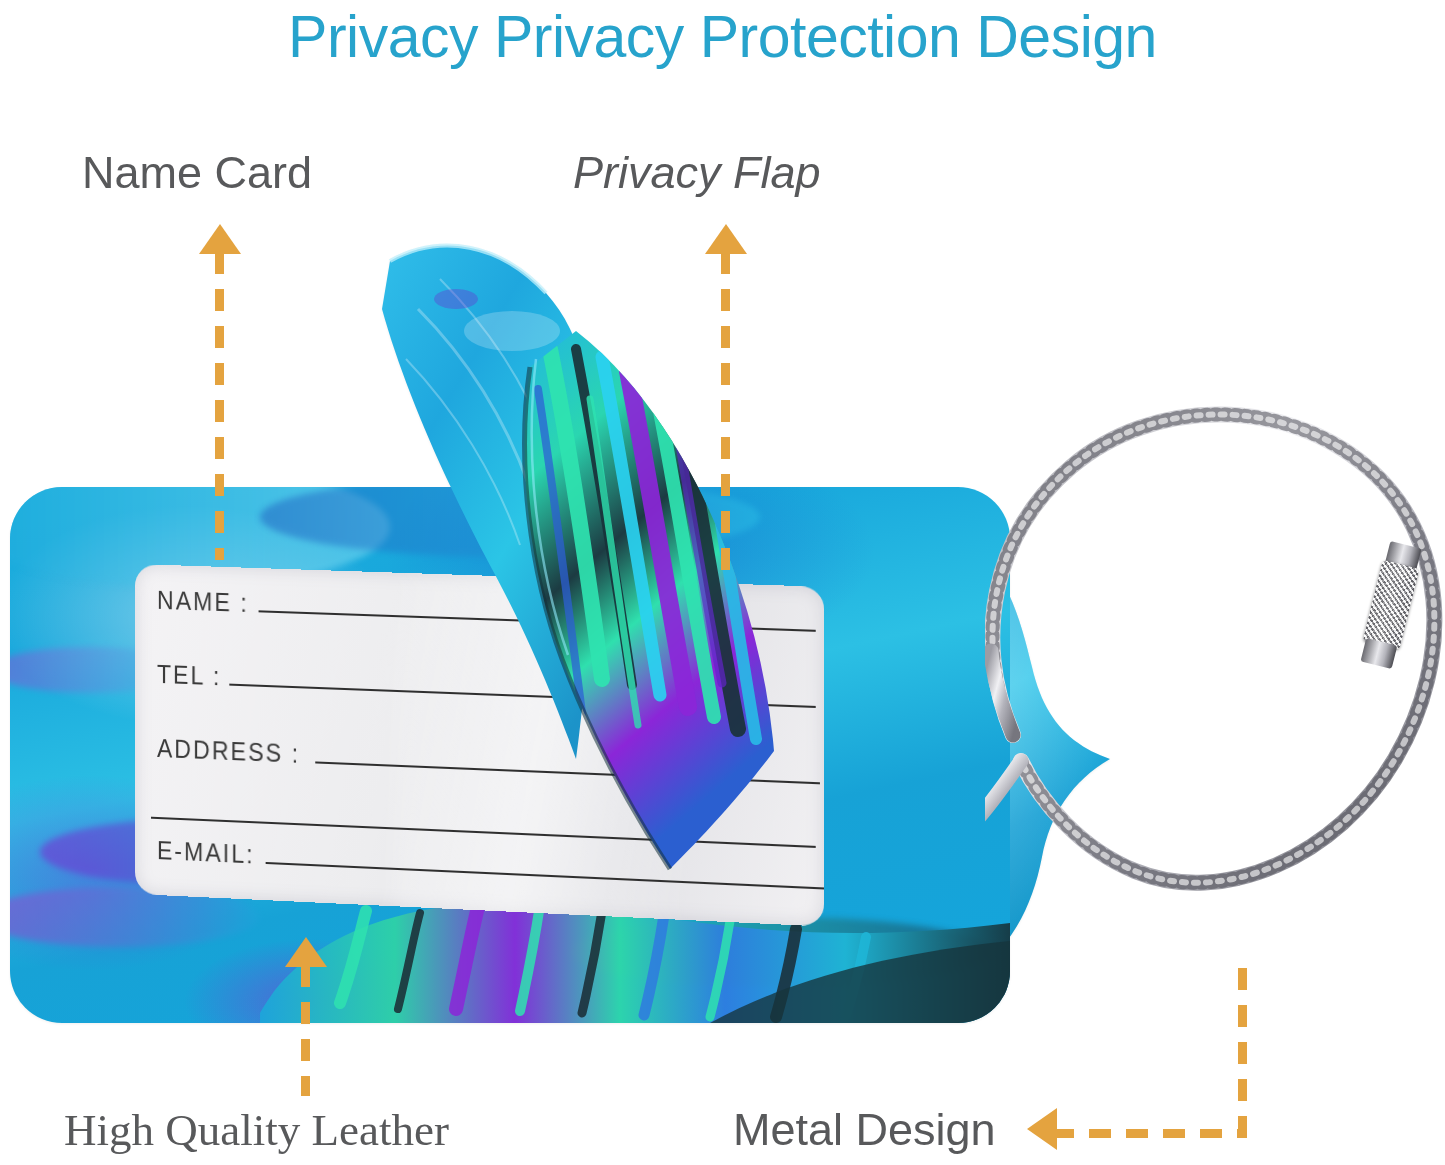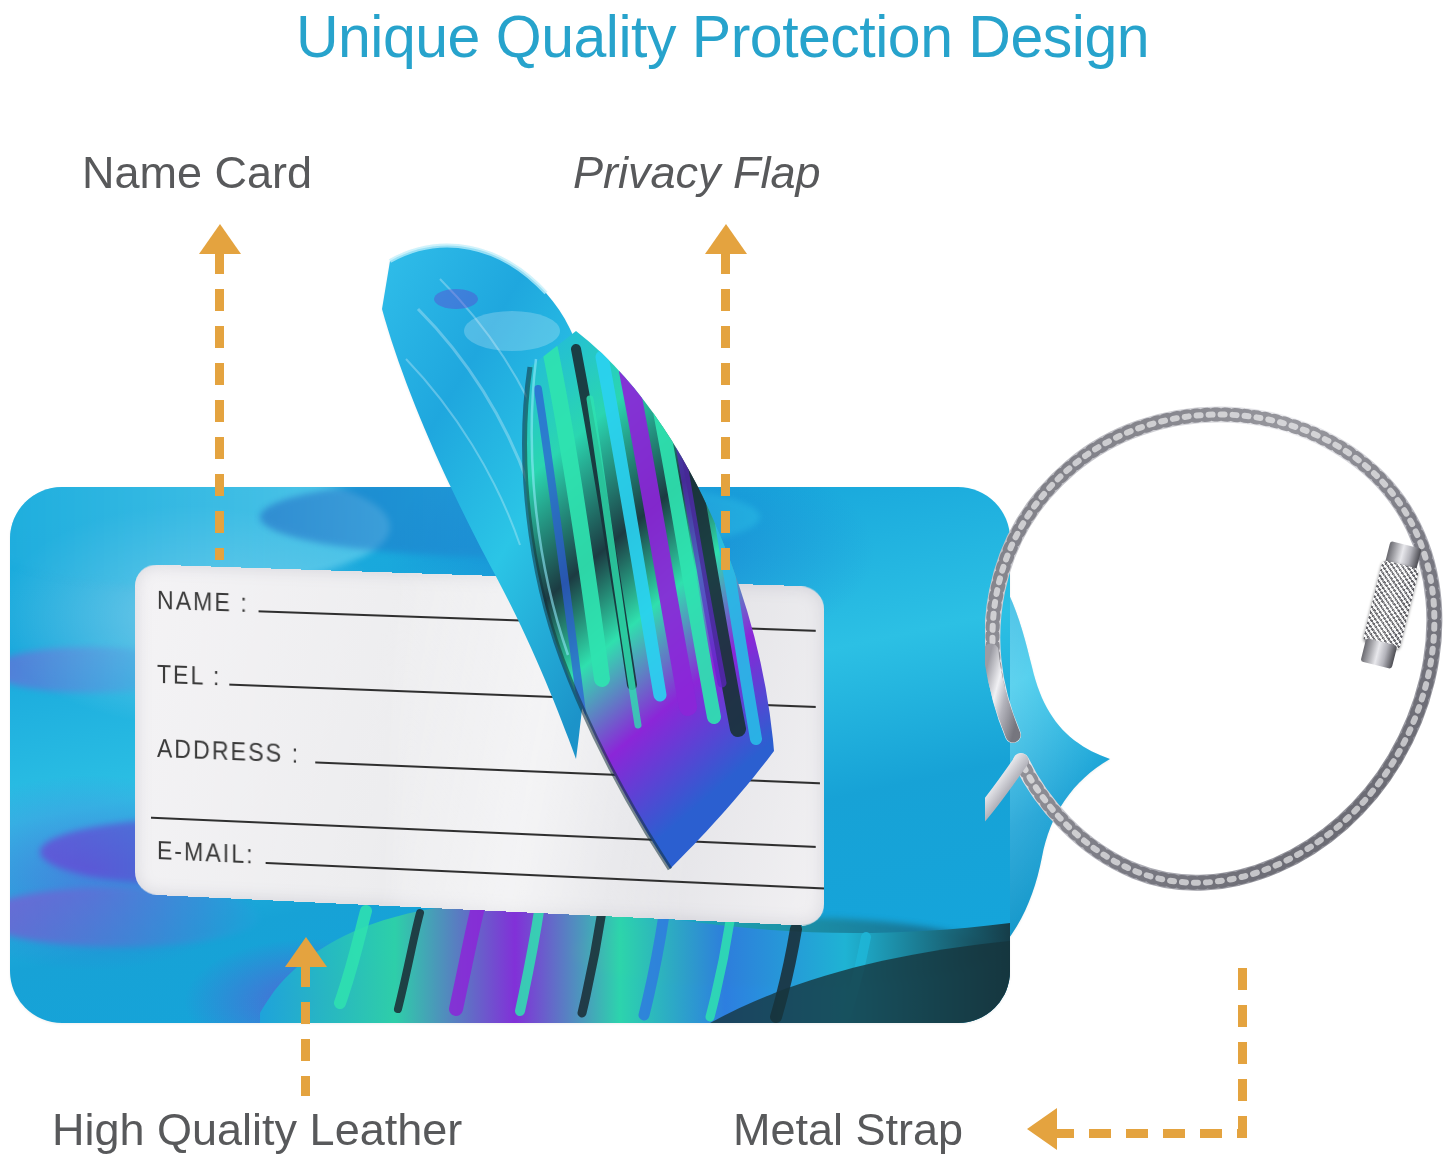--- a/index.html
+++ b/index.html
@@ -28,21 +28,21 @@
   .callout{
     position:absolute;
     color:#58595B;
     font-size:45px;
     line-height:52px;
     font-weight:400;
     white-space:nowrap;
   }
   #lbl-name-card{left:82px;top:147px;text-align:right;}
   #lbl-privacy-flap{left:573px;top:147px;font-style:italic;}
-  #lbl-leather{left:52px;top:1104px;}
+  #lbl-leather{left:64px;top:1104px;font-family:Liberation Serif, serif;}
   #lbl-metal-strap{left:733px;top:1104px;}
   .vdash{
     position:absolute;width:9px;
     background-image:linear-gradient(to bottom,#E4A33F 0 22px, rgba(0,0,0,0) 22px 37px);
     background-size:9px 37px;
   }
   .hdash{
     position:absolute;height:9px;
     background-image:linear-gradient(to right,#E4A33F 0 22px, rgba(0,0,0,0) 22px 37px);
     background-size:37px 9px;
@@ -170,26 +170,26 @@
   .clasp .capB{
     position:absolute;left:7px;top:102px;width:32px;height:24px;border-radius:3px;
     background:linear-gradient(90deg,#6a6a70,#e8e8ec 45%,#b3b3ba 70%,#4d4d53);
   }
 </style>
 </head>
 <body>
 
 <div id="stage">
 
-  <div class="title">Unique Quality Protection Design</div>
+  <div class="title">Privacy Privacy Protection Design</div>
 
   <div class="callout" id="lbl-name-card">Name Card</div>
   <div class="callout" id="lbl-privacy-flap">Privacy Flap</div>
   <div class="callout" id="lbl-leather">High Quality Leather</div>
-  <div class="callout" id="lbl-metal-strap">Metal Strap</div>
+  <div class="callout" id="lbl-metal-strap">Metal Design</div>
 
   <div id="tag">
 
     <svg id="tag-tab" viewBox="0 0 390 516">
       <defs>
         <linearGradient id="tabGrad" x1="0" y1="0" x2="0.35" y2="1">
           <stop offset="0%" stop-color="#2BBDE6"></stop>
           <stop offset="28%" stop-color="#19A6DA"></stop>
           <stop offset="55%" stop-color="#32C6EA"></stop>
           <stop offset="80%" stop-color="#159FD4"></stop>

